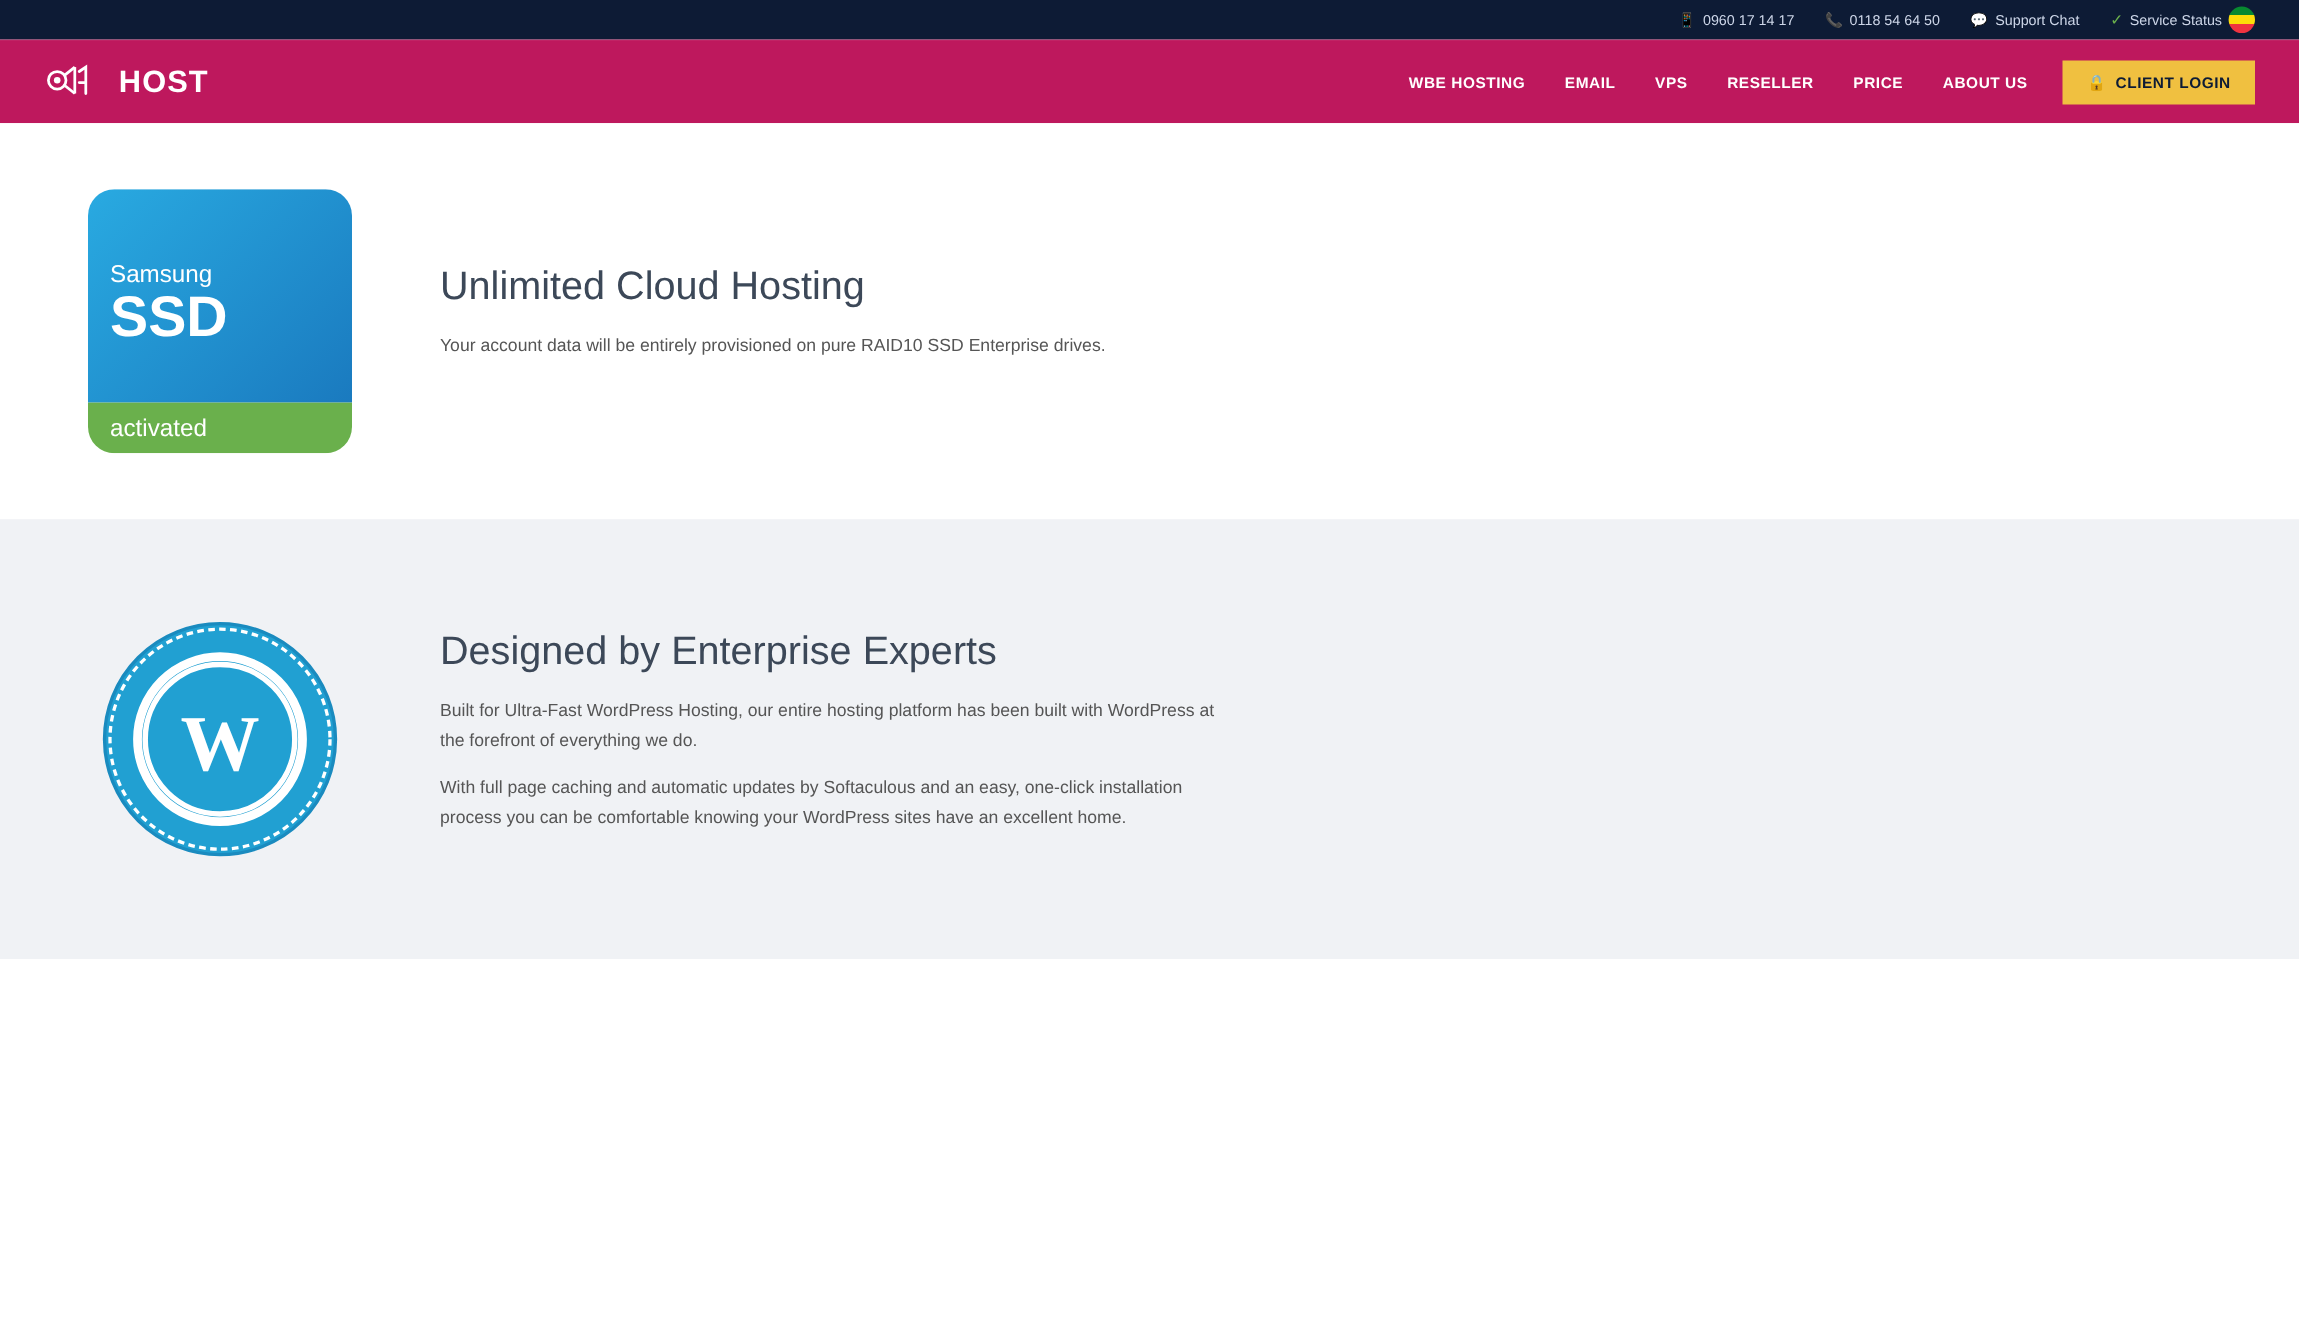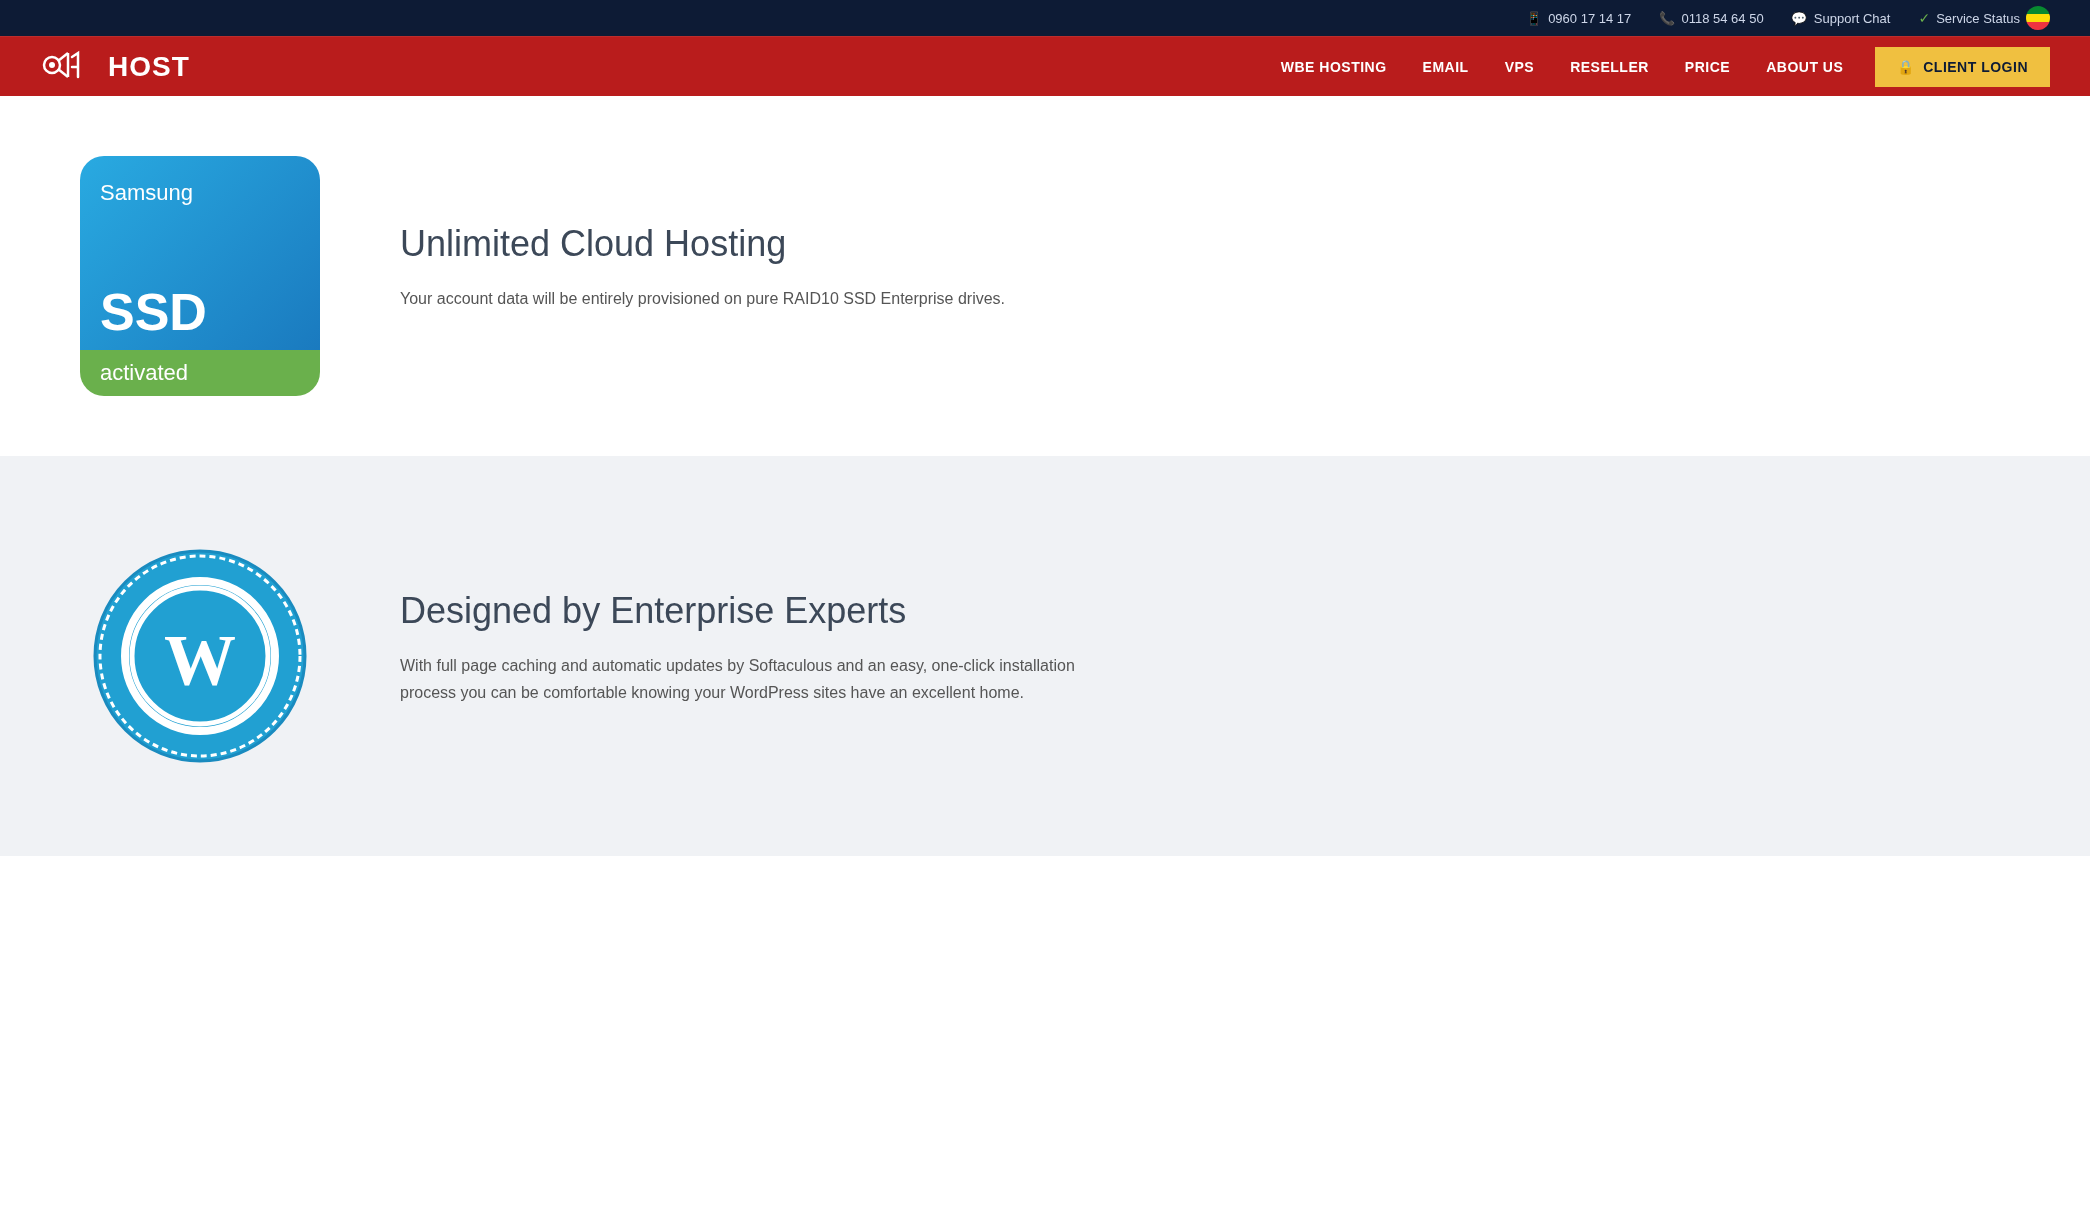--- a/index.html
+++ b/index.html
@@ -18,25 +18,25 @@
     }
     .top-bar-item {
       display: flex;
       align-items: center;
       gap: 6px;
       cursor: pointer;
     }
 
     
     .navbar {
-      background: #b91c1c;
+      background: #be185d;
       display: flex;
       align-items: center;
       padding: 0 40px;
-      height: 60px;
+      height: 76px;
       border-top: 1px solid rgba(255,255,255,0.07);
     }
     .logo {
       display: flex;
       align-items: center;
       gap: 8px;
       margin-right: auto;
       text-decoration: none;
     }
     .logo-icon {
@@ -100,21 +100,21 @@
       flex-shrink: 0;
       display: flex;
       flex-direction: column;
     }
     .samsung-top {
       background: linear-gradient(135deg, #29aae1 0%, #1a7abf 100%);
       flex: 1;
       display: flex;
       flex-direction: column;
       align-items: flex-start;
-      justify-content: space-between;
+      justify-content: center;
       padding: 24px 20px 12px 20px;
     }
     .samsung-top .brand {
       color: #fff;
       font-size: 22px;
       font-weight: 400;
     }
     .samsung-top .ssd {
       color: #fff;
       font-size: 52px;
@@ -268,15 +268,16 @@
       <circle cx="110" cy="110" r="68" fill="none" stroke="white" stroke-width="5"></circle>
 
       <text x="110" y="138" text-anchor="middle" font-size="72" font-weight="900" fill="white" font-family="Georgia, serif">W</text>
 
       <circle cx="110" cy="110" r="100" fill="none" stroke="white" stroke-width="3" stroke-dasharray="6 4"></circle>
     </svg>
   </div>
 
   <div class="section-content">
     <h2>Designed by Enterprise Experts</h2>
+    <p>Built for Ultra-Fast WordPress Hosting, our entire hosting platform has been built with WordPress at the forefront of everything we do.</p>
     <p>With full page caching and automatic updates by Softaculous and an easy, one-click installation process you can be comfortable knowing your WordPress sites have an excellent home.</p>
   </div>
 </section>
 
 </body></html>

